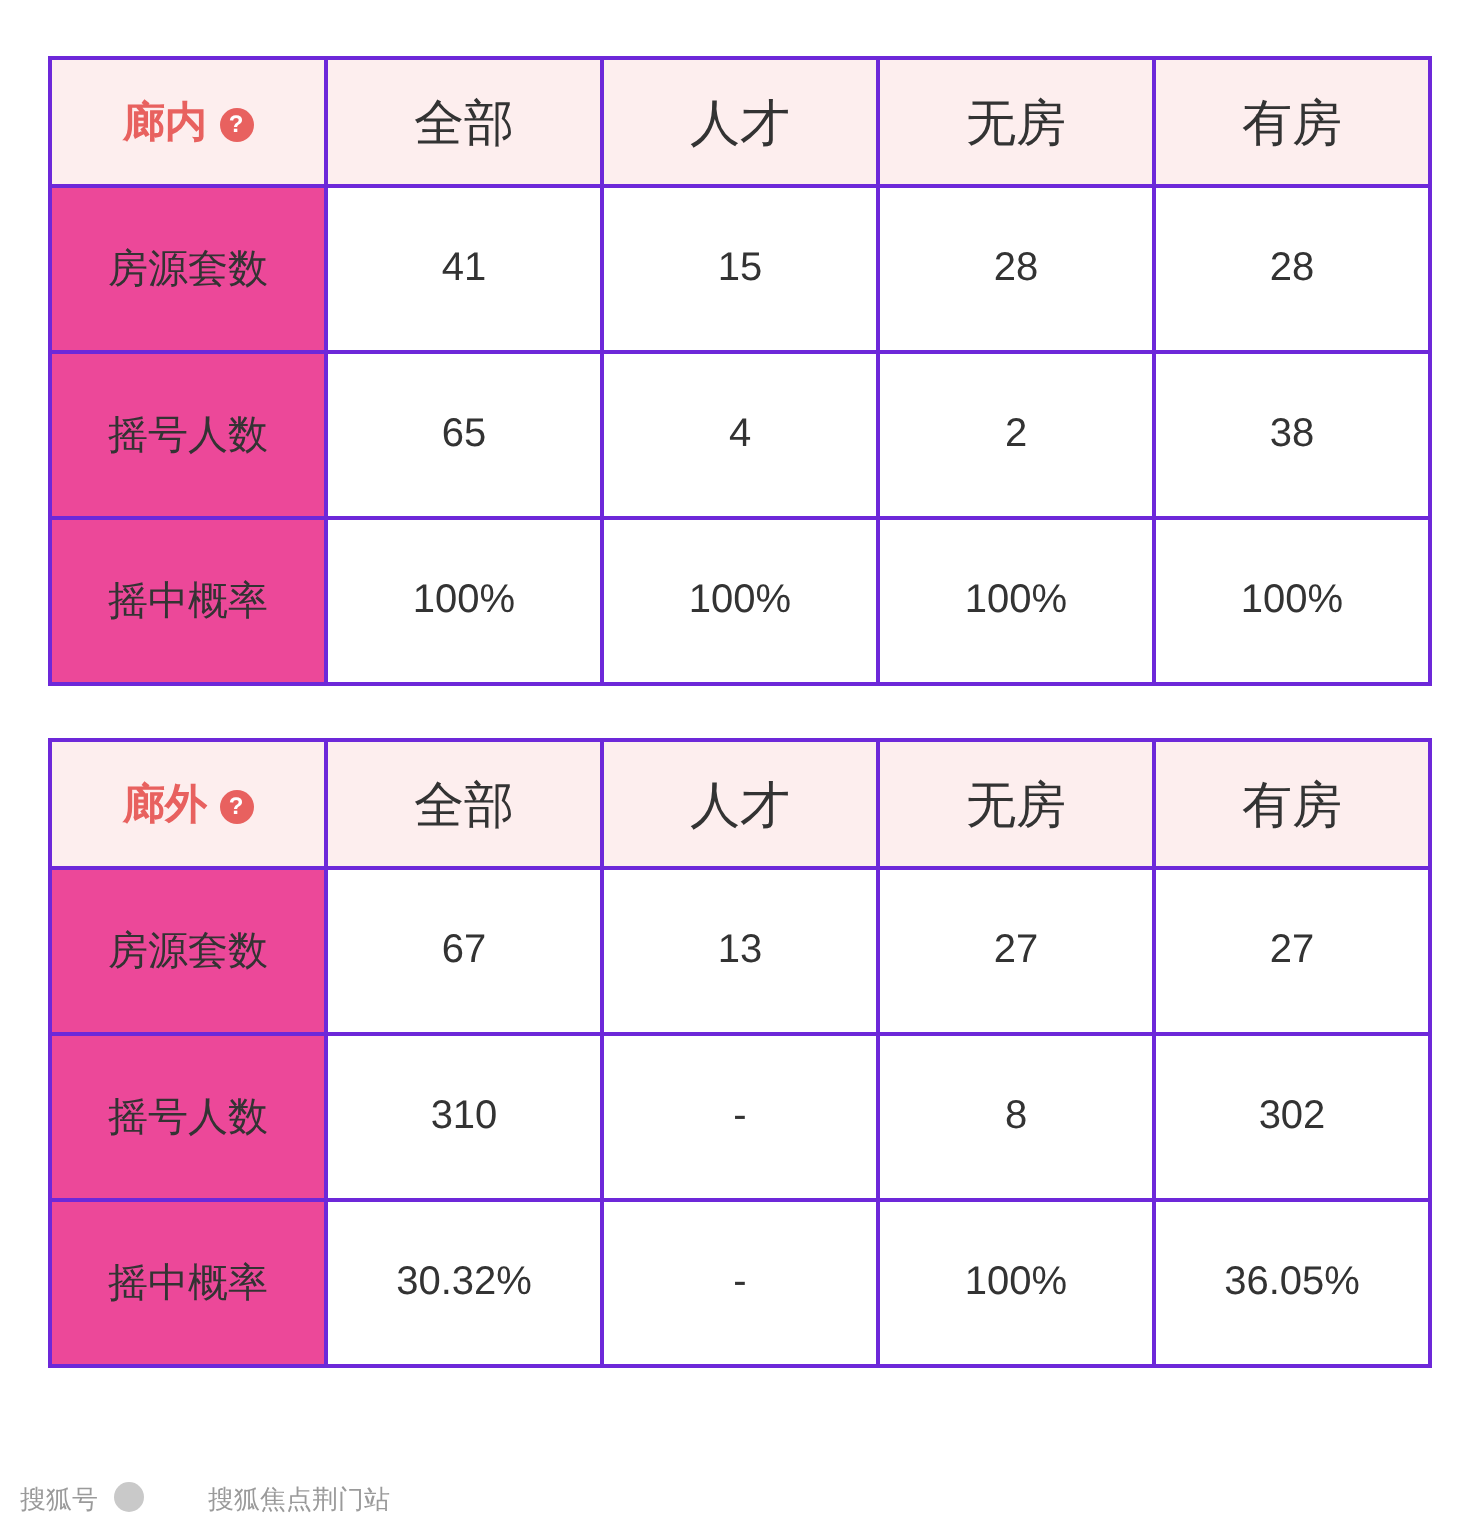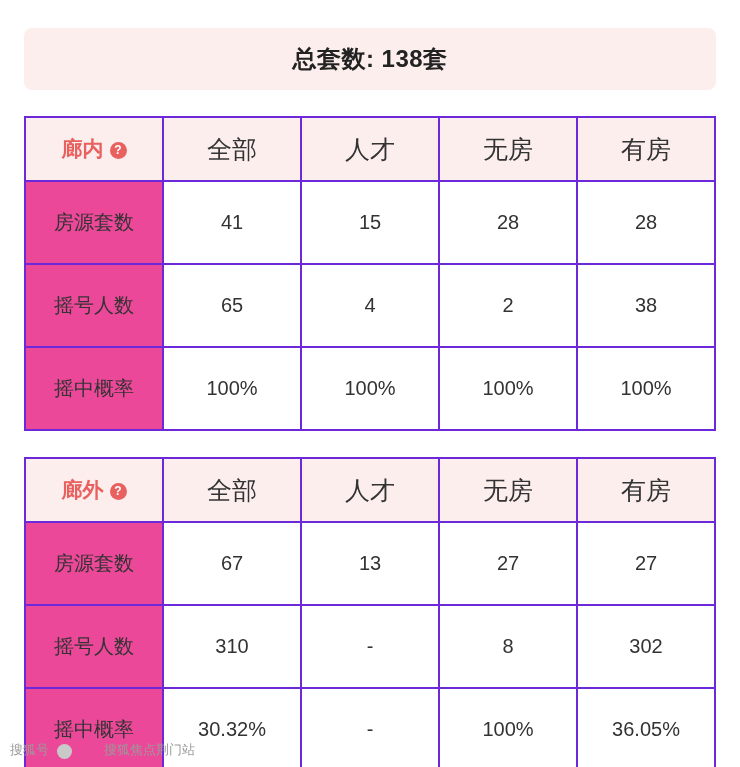--- a/index.html
+++ b/index.html
@@ -106,21 +106,21 @@
   .pct-dash {
     color: #e8615f;
     font-weight: bold;
   }
   
   .footer {
     position: absolute;
     left: 10px;
     bottom: 8px;
     display: flex;
-    align-items: flex-end;
+    align-items: flex-start;
     gap: 8px;
     font-size: 13px;
     color: #9a9a9a;
   }
   .footer .sohu-logo {
     font-size: 13px;
     color: #9a9a9a;
     white-space: nowrap;
   }
   .footer .avatar {
@@ -133,23 +133,20 @@
   .footer .site-name {
     white-space: nowrap;
     margin-left: 24px;
   }
 </style>
 </head>
 <body>
 
 <div class="page">
 
-  <div class="total-banner">
-    <div class="total-text">总套数: 138套</div>
-  </div>
 
   <table class="stats">
     <thead>
       <tr>
         <td class="corner">
           <span class="corner-inner">
             <span>廊内</span>
             <span class="help-icon">?</span>
           </span>
         </td>

